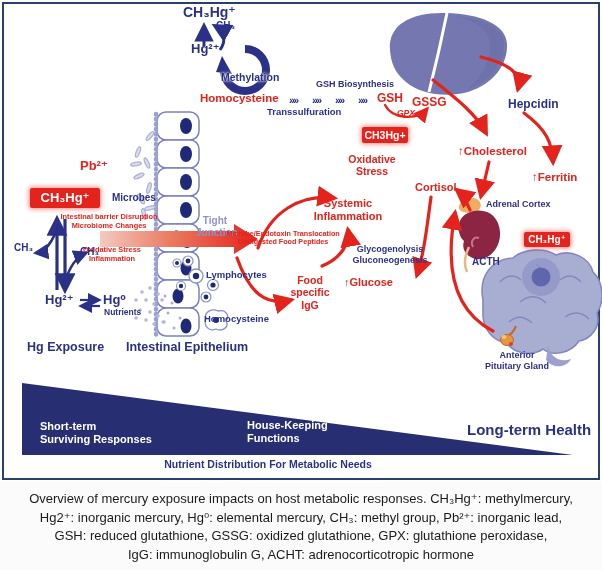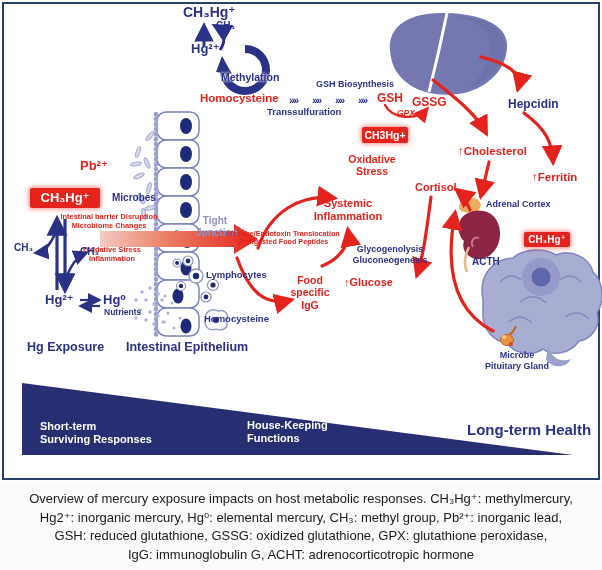--- a/index.html
+++ b/index.html
@@ -205,21 +205,21 @@
 Stress</div>
   <div class="lbl red ctr" style="left:313px;top:197px;width:70px;font-size:11px;">Systemic
 Inflammation</div>
   <div class="lbl red" style="left:415px;top:181px;font-size:11px;">Cortisol</div>
   <div class="lbl navy" style="left:486px;top:199px;font-size:9px;">Adrenal Cortex</div>
   <div class="lbl navy ctr" style="left:350px;top:244px;width:80px;font-size:9px;">Glycogenolysis
 Gluconeogenesis</div>
   <div class="lbl navy" style="left:444px;top:256px;font-size:10px;margin-left:28px;">ACTH</div>
   <div class="lbl red" style="left:344px;top:276px;font-size:11px;">↑Glucose</div>
   <div class="box" style="left:524px;top:232px;width:46px;height:15px;font-size:10px;line-height:15px;">CH₃Hg⁺</div>
-  <div class="lbl navy ctr" style="left:484px;top:350px;width:66px;font-size:9px;">Microbe
+  <div class="lbl navy ctr" style="left:484px;top:350px;width:66px;font-size:9px;">Anterior
 Pituitary Gland</div>
 
   <div class="lbl red" style="left:80px;top:158px;font-size:13px;">Pb²⁺</div>
   <div class="box" style="left:30px;top:188px;width:70px;height:20px;font-size:13px;line-height:20px;">CH₃Hg⁺</div>
   <div class="lbl navy" style="left:112px;top:192px;font-size:10px;">Microbes</div>
   <div class="lbl red ctr" style="left:58px;top:213px;width:102px;font-size:7.4px;">Intestinal barrier Disruption
 Microbiome Changes</div>
   <div class="lbl red ctr" style="left:68px;top:246px;width:88px;font-size:7.4px;">Oxidative Stress
 Inflammation</div>
   <div class="lbl navy" style="left:14px;top:242px;font-size:10px;">CH₃</div>
@@ -236,20 +236,21 @@
   <div class="lbl red ctr" style="left:226px;top:230px;width:114px;font-size:7.2px;">Microbe/Endotoxin Translocation
 Undigested Food Peptides</div>
   <div class="lbl navy" style="left:27px;top:340px;font-size:12.5px;">Hg Exposure</div>
   <div class="lbl wht" style="left:40px;top:420px;font-size:11px;">Short-term
 Surviving Responses</div>
 
   <div class="lbl navy" style="left:126px;top:340px;font-size:12.5px;">Intestinal Epithelium</div>
   <div class="lbl wht" style="left:247px;top:419px;font-size:11px;">House-Keeping
 Functions</div>
   <div class="lbl navy" style="left:467px;top:421px;font-size:15px;">Long-term Health</div>
+  <div class="lbl navy ctr" style="left:148px;top:458px;width:240px;font-size:10.5px;">Nutrient Distribution For Metabolic Needs</div>
 </div>
 
 <div class="caption">
   <div>Overview of mercury exposure impacts on host metabolic responses. CH₃Hg⁺: methylmercury,</div>
   <div>Hg2⁺: inorganic mercury, Hg⁰: elemental mercury, CH₃: methyl group, Pb²⁺: inorganic lead,</div>
   <div>GSH: reduced glutathione, GSSG: oxidized glutathione, GPX: glutathione peroxidase,</div>
   <div>IgG: immunoglobulin G, ACHT: adrenocorticotropic hormone</div>
 </div>
 
 </body></html>

